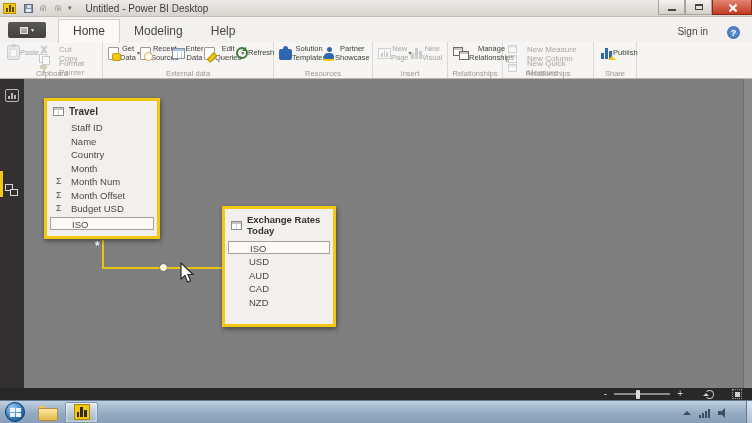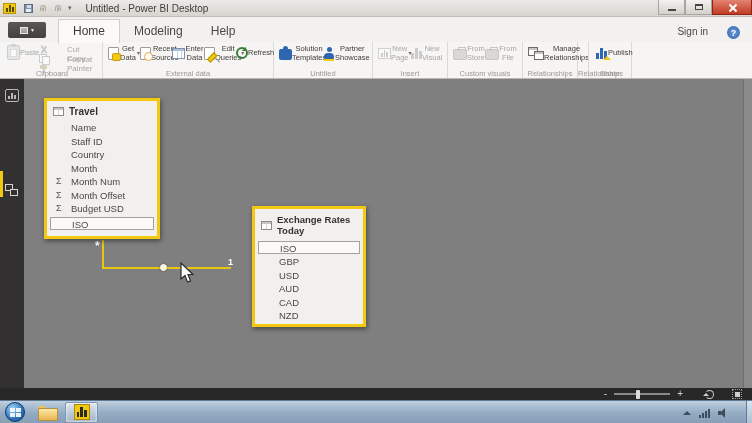--- a/index.html
+++ b/index.html
@@ -50,21 +50,21 @@
 
   
   .ribbon { height:37px; background:#f6f5f3; border-bottom:1px solid #bbb7b1; display:flex; padding-left:2px; }
   .rgroup { position:relative; display:flex; align-items:flex-start; padding:2px 5px 9px 5px; border-right:1px solid #ddd9d4; }
   .rgroup-label { position:absolute; bottom:0; left:0; right:0; text-align:center; font-size:7.5px; color:#9b9892; }
   .bigbtn { width:32px; display:flex; flex-direction:row; align-items:center; text-align:center;
     font-size:7.5px; line-height:1.15; color:#3f3e3b; padding-top:1px; }
   .bigbtn .ic { height:15px; display:flex; align-items:center; justify-content:center; margin-bottom:1px; }
   .bigbtn.wide { width:44px; }
   .smallcol { display:flex; flex-direction:column; justify-content:flex-start; gap:1px; padding-top:1px; }
-  .smallbtn { display:flex; align-items:flex-end; gap:18px; font-size:8px; color:#3f3e3b; height:8.5px; }
+  .smallbtn { display:flex; align-items:center; gap:10px; font-size:8px; color:#3f3e3b; height:8.5px; }
   .disabled, .disabled .smallbtn { color:#aaa7a2 !important; }
   .disabled .ic, .disabled .sic { opacity:.45; filter:grayscale(60%); }
   .caret { font-size:6px; color:#6f6c66; }
 
   
   .sic { width:10px; height:9px; position:relative; flex:none; }
   .icon-clipboard { width:13px; height:15px; background:#cfd8e2; border:1px solid #8d9cae; border-radius:2px; position:relative; }
   .icon-clipboard::before { content:""; position:absolute; left:3px; top:-2px; width:5px; height:3px; background:#9aa8b8; border-radius:1px; }
   .icon-clipboard::after { content:""; position:absolute; left:2px; top:3px; right:2px; bottom:2px; background:#fff; border:1px solid #b6c0cc; }
   .icon-scissors::before { content:""; position:absolute; left:4px; top:0; width:1.5px; height:9px; background:#8b9aab; transform:rotate(35deg); }
@@ -289,21 +289,21 @@
             <span class="icon-puzzle"></span>
           </span>
         <span>Solution Templates</span>
       </div>
       <div class="bigbtn wide">
         <span class="ic">
             <span class="icon-person"></span>
           </span>
         <span>Partner Showcase</span>
       </div>
-      <div class="rgroup-label">Untitled</div>
+      <div class="rgroup-label">Resources</div>
     </div>
 
     <div class="rgroup">
       <div class="bigbtn disabled">
         <span class="ic">
             <span class="icon-chartpage">
               <i style="height:4px"></i>
               <i style="height:7px"></i>
               <i style="height:5px"></i>
             </span>
@@ -317,49 +317,48 @@
               <i style="height:6px"></i>
               <i style="height:11px"></i>
               <i style="height:8px"></i>
             </span>
           </span>
         <span>New Visual</span>
       </div>
       <div class="rgroup-label">Insert</div>
     </div>
 
-    <div class="rgroup">
-      <div class="bigbtn disabled">
-        <span class="ic">
-            <span class="icon-case"></span>
-          </span>
-        <span>From Store</span>
-      </div>
-      <div class="bigbtn disabled">
-        <span class="ic">
-            <span class="icon-case"></span>
-          </span>
-        <span>From File</span>
-      </div>
-      <div class="rgroup-label">Custom visuals</div>
-    </div>
 
     <div class="rgroup">
       <div class="bigbtn wide">
         <span class="ic">
             <span class="icon-rel">
               <i></i>
             </span>
           </span>
         <span>Manage Relationships</span>
       </div>
       <div class="rgroup-label">Relationships</div>
     </div>
 
     <div class="rgroup">
+      <div class="smallcol disabled" style="width:80px">
+        <div class="smallbtn">
+            <span class="sic icon-calc"></span>
+            <span>New Measure</span>
+          </div>
+        <div class="smallbtn">
+            <span class="sic icon-calc"></span>
+            <span>New Column</span>
+          </div>
+        <div class="smallbtn">
+            <span class="sic icon-calc"></span>
+            <span>New Quick Measure</span>
+          </div>
+      </div>
       <div class="rgroup-label">Relationships</div>
     </div>
 
     <div class="rgroup">
       <div class="bigbtn">
         <span class="ic">
             <span class="icon-publish">
               <i style="height:6px"></i>
               <i style="height:11px"></i>
               <i style="height:8px"></i>
@@ -391,37 +390,36 @@
       <div class="rel-seg" style="left:78px; top:188px; width:129px; height:2px;"></div>
       <span class="rel-card" style="left:71px; top:160px; font-size:12px;">*</span>
       <span class="rel-mid" style="left:136px; top:185px;"></span>
       <span class="rel-card" style="left:204px; top:178px; font-size:9px;">1</span>
 
       <div class="etable" style="left:20px; top:19px; width:116px; height:141px;">
         <div class="etable-header">
           <span class="tbl-glyph"></span>
           <span class="etable-title">Travel</span>
         </div>
+        <div class="field"><span>Staff ID</span></div>
         <div class="field"><span>Name</span></div>
-        <div class="field"><span>Staff ID</span></div>
         <div class="field"><span>Country</span></div>
         <div class="field"><span>Month</span></div>
         <div class="field"><span class="sigma">Σ</span><span>Month Num</span></div>
         <div class="field"><span class="sigma">Σ</span><span>Month Offset</span></div>
         <div class="field"><span class="sigma">Σ</span><span>Budget USD</span></div>
         <div class="field hl"><span>ISO</span></div>
       </div>
 
-      <div class="etable" style="left:228px; top:127px; width:114px; height:121px;">
+      <div class="etable" style="left:198px; top:127px; width:114px; height:121px;">
         <div class="etable-header">
           <span class="tbl-glyph"></span>
           <span class="etable-title" style="font-size:9.5px">Exchange Rates Today</span>
         </div>
         <div class="field hl"><span>ISO</span></div>
-        <div class="field"><span>GBP</span></div>
         <div class="field"><span>USD</span></div>
         <div class="field"><span>AUD</span></div>
         <div class="field"><span>CAD</span></div>
         <div class="field"><span>NZD</span></div>
       </div>
 
       <svg class="cursor" style="left:155px; top:183px;" width="16" height="22" viewBox="0 0 16 22">
         <path d="M2,1 L2,17 L6,13.5 L8.5,20 L11.5,18.8 L9,12.5 L14,12.5 Z" fill="#fff" stroke="#2a2a2a" stroke-width="1.2"></path>
       </svg>
 

